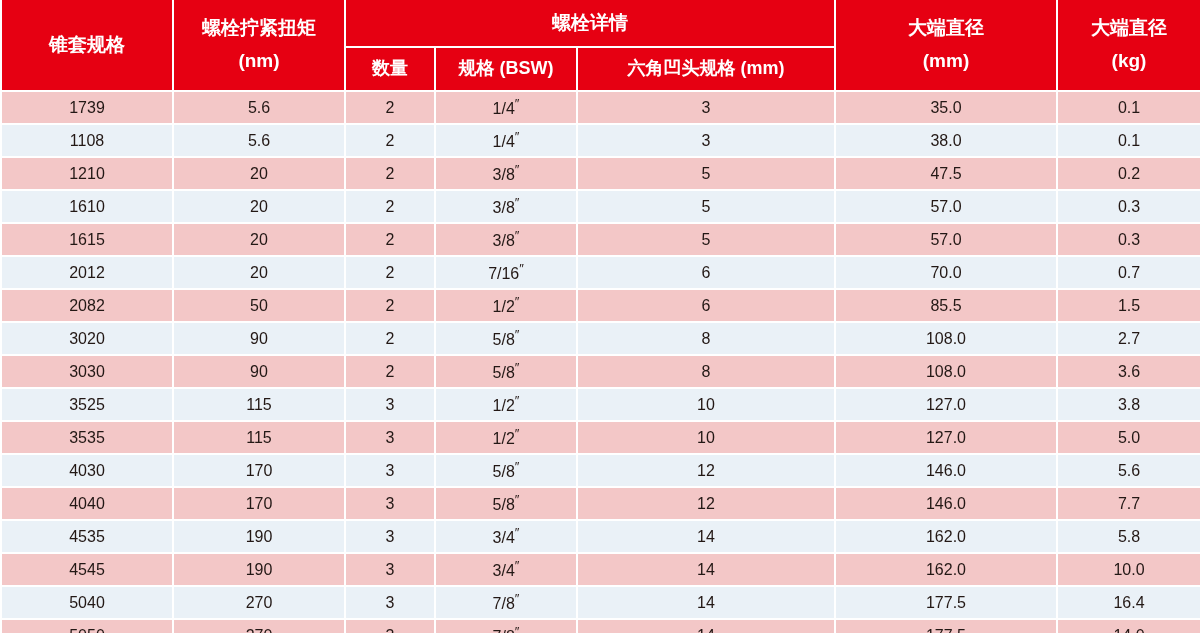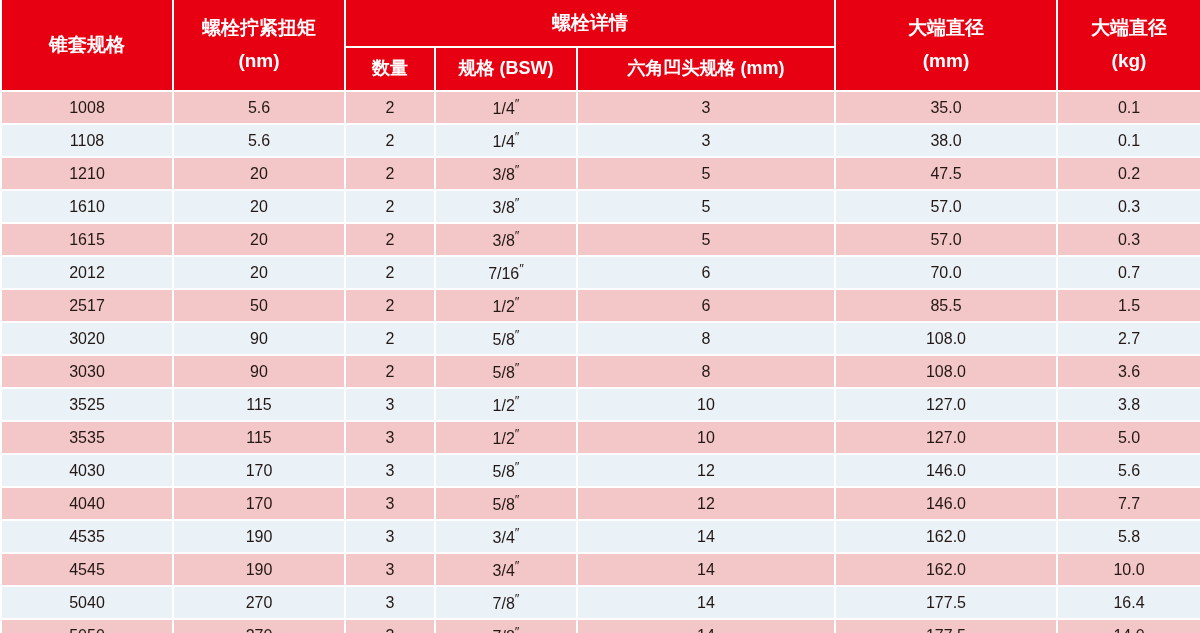--- a/index.html
+++ b/index.html
@@ -104,21 +104,21 @@
       </th>
     </tr>
     <tr class="head-row-2">
       <th>数量</th>
       <th>规格 (BSW)</th>
       <th>六角凹头规格 (mm)</th>
     </tr>
   </thead>
   <tbody id="table-body">
       <tr class="odd">
-        <td>1008</td>
+        <td>1739</td>
         <td>5.6</td>
         <td>2</td>
         <td><span>1/4</span><span class="prime">″</span></td>
         <td>3</td>
         <td>35.0</td>
         <td>0.1</td>
       </tr>
       <tr class="even">
         <td>1108</td>
         <td>5.6</td>
@@ -158,21 +158,21 @@
       <tr class="even">
         <td>2012</td>
         <td>20</td>
         <td>2</td>
         <td><span>7/16</span><span class="prime">″</span></td>
         <td>6</td>
         <td>70.0</td>
         <td>0.7</td>
       </tr>
       <tr class="odd">
-        <td>2517</td>
+        <td>2082</td>
         <td>50</td>
         <td>2</td>
         <td><span>1/2</span><span class="prime">″</span></td>
         <td>6</td>
         <td>85.5</td>
         <td>1.5</td>
       </tr>
       <tr class="even">
         <td>3020</td>
         <td>90</td>

